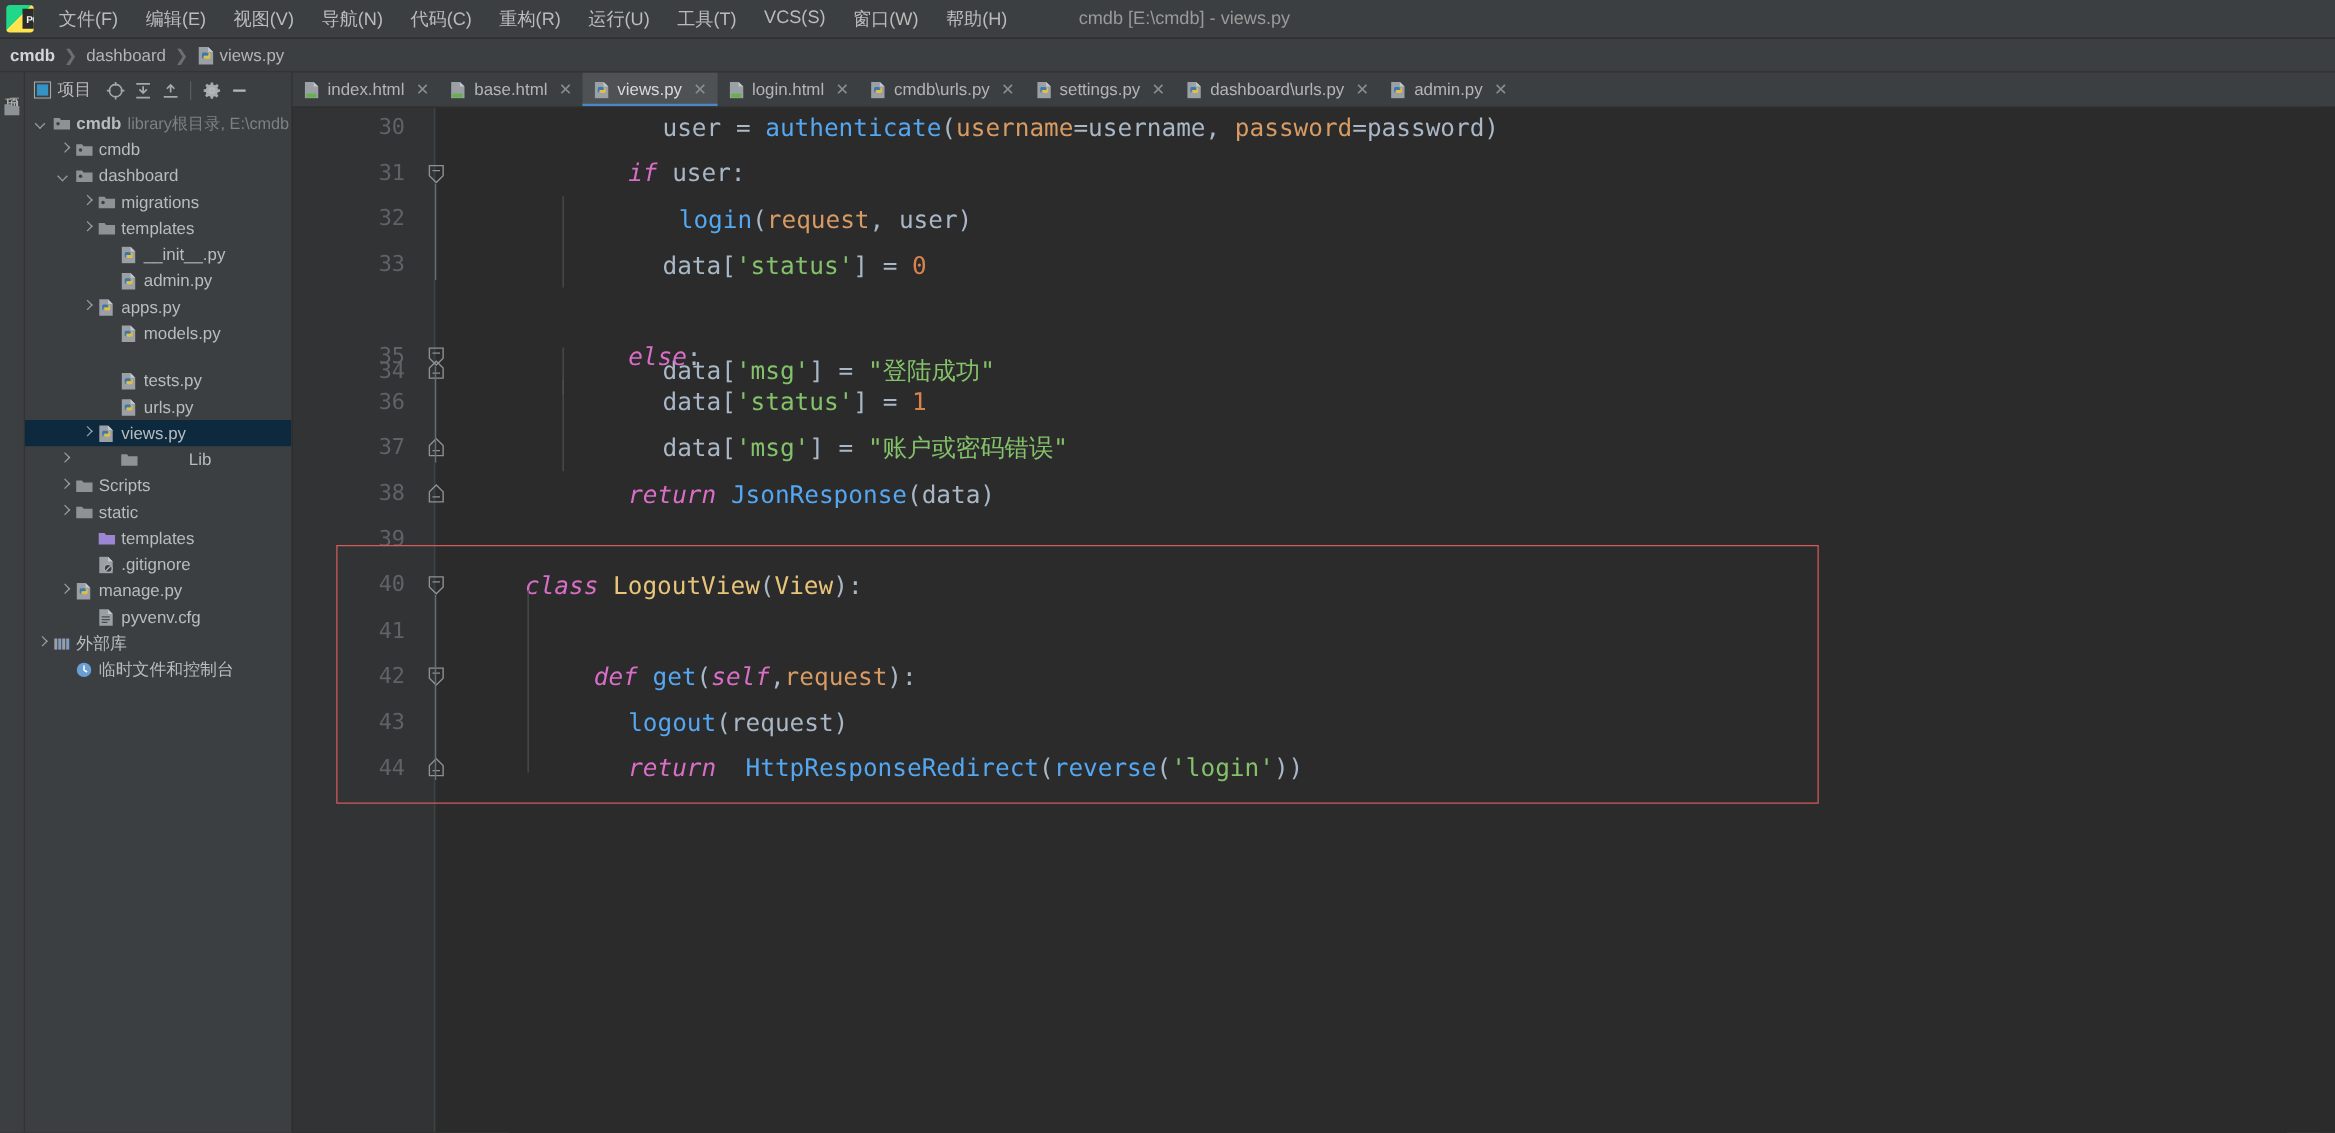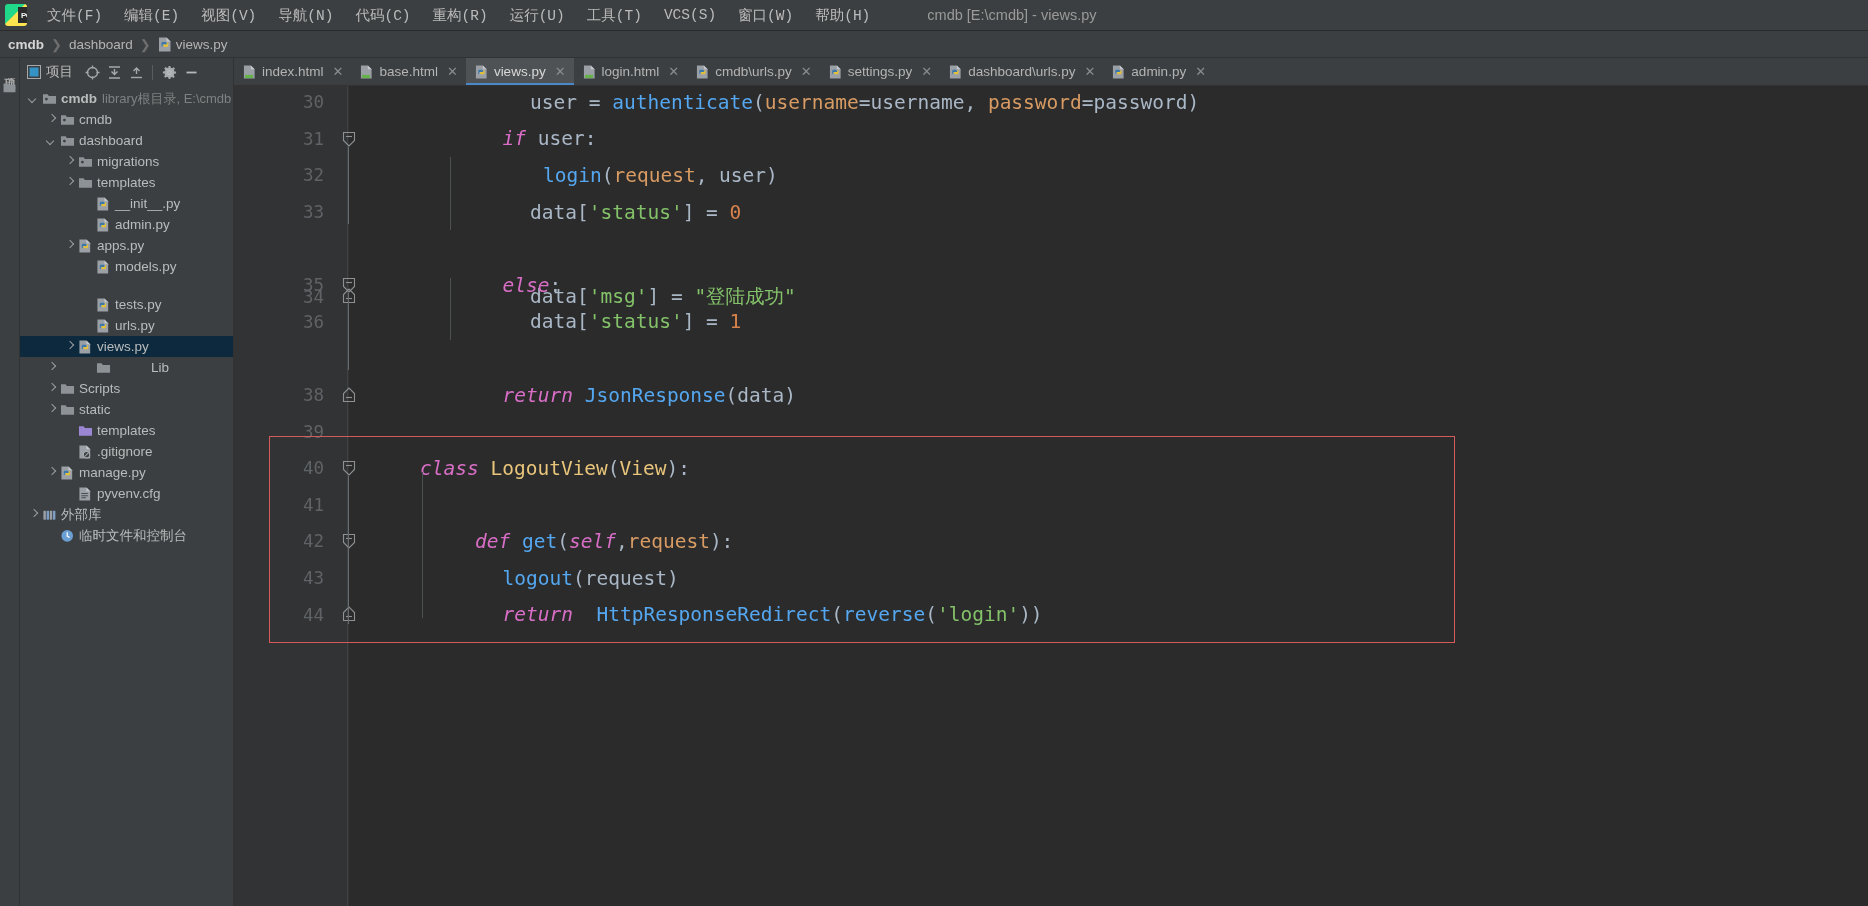--- a/index.html
+++ b/index.html
@@ -163,21 +163,21 @@
 </style>
 </head>
 <body>
 
 <div class="app">
 
   <div class="menubar">
     <div class="logo">
       <div class="inner">PC</div>
     </div>
-    <div id="menu-items" style="display:flex;align-items:center;font-family:Liberation Mono, monospace;">
+    <div id="menu-items" style="display:flex;">
         <div class="menu-item">文件(F)</div>
         <div class="menu-item">编辑(E)</div>
         <div class="menu-item">视图(V)</div>
         <div class="menu-item">导航(N)</div>
         <div class="menu-item">代码(C)</div>
         <div class="menu-item">重构(R)</div>
         <div class="menu-item">运行(U)</div>
         <div class="menu-item">工具(T)</div>
         <div class="menu-item">VCS(S)</div>
         <div class="menu-item">窗口(W)</div>
@@ -567,20 +567,29 @@
                   <path d="M1.5 1.5h11v8l-5.5 5.5L1.5 9.5z" fill="none" stroke="#8e9193" stroke-width="1.1"></path>
                   <path d="M4 5.5h6" stroke="#8e9193" stroke-width="1.1"></path>
                 </svg></div>
               <div class="ctext" style="left: 268.5px; text-align: center;"><span class="kwi">else</span><span class="plain">:</span></div>
             </div>
             <div class="cline" style="position: absolute; left: 0px; right: 0px; top: 217.6px; height: 36.6px;">
               <div class="lnum">36</div>
               <div class="iguide" style="left: 215.5px; top: 0px; height: 36.6px;"></div>
               <div class="ctext" style="left: 296px;"><span class="plain">data[</span><span class="str">'status'</span><span class="plain">] = </span><span class="num">1</span></div>
             </div>
+            <div class="cline" style="position: absolute; left: 0px; right: 0px; top: 254.2px; height: 36.6px;">
+              <div class="lnum">37</div>
+              <div class="fold" style="top: 10px;"><svg viewBox="0 0 14 16" width="14" height="16">
+                  <path d="M1.5 14.5h11v-8L7 1 1.5 6.5z" fill="none" stroke="#8e9193" stroke-width="1.1"></path>
+                  <path d="M4 10.5h6" stroke="#8e9193" stroke-width="1.1"></path>
+                </svg></div>
+              <div class="iguide" style="left: 215.5px; top: 0px; height: 36.6px;"></div>
+              <div class="ctext" style="left: 296px;"><span class="plain">data[</span><span class="str">'msg'</span><span class="plain">] = </span><span class="str">"账户或密码错误"</span></div>
+            </div>
             <div class="cline" style="position: absolute; left: 0px; right: 0px; top: 290.8px; height: 36.6px;">
               <div class="lnum">38</div>
               <div class="fold" style="top: 10px;"><svg viewBox="0 0 14 16" width="14" height="16">
                   <path d="M1.5 14.5h11v-8L7 1 1.5 6.5z" fill="none" stroke="#8e9193" stroke-width="1.1"></path>
                   <path d="M4 10.5h6" stroke="#8e9193" stroke-width="1.1"></path>
                 </svg></div>
               <div class="ctext" style="left: 268.5px;"><span class="kwi">return</span><span class="plain"> </span><span class="fn">JsonResponse</span><span class="plain">(data)</span></div>
             </div>
             <div class="cline" style="position: absolute; left: 0px; right: 0px; top: 327.4px; height: 36.6px;">
               <div class="lnum">39</div>

